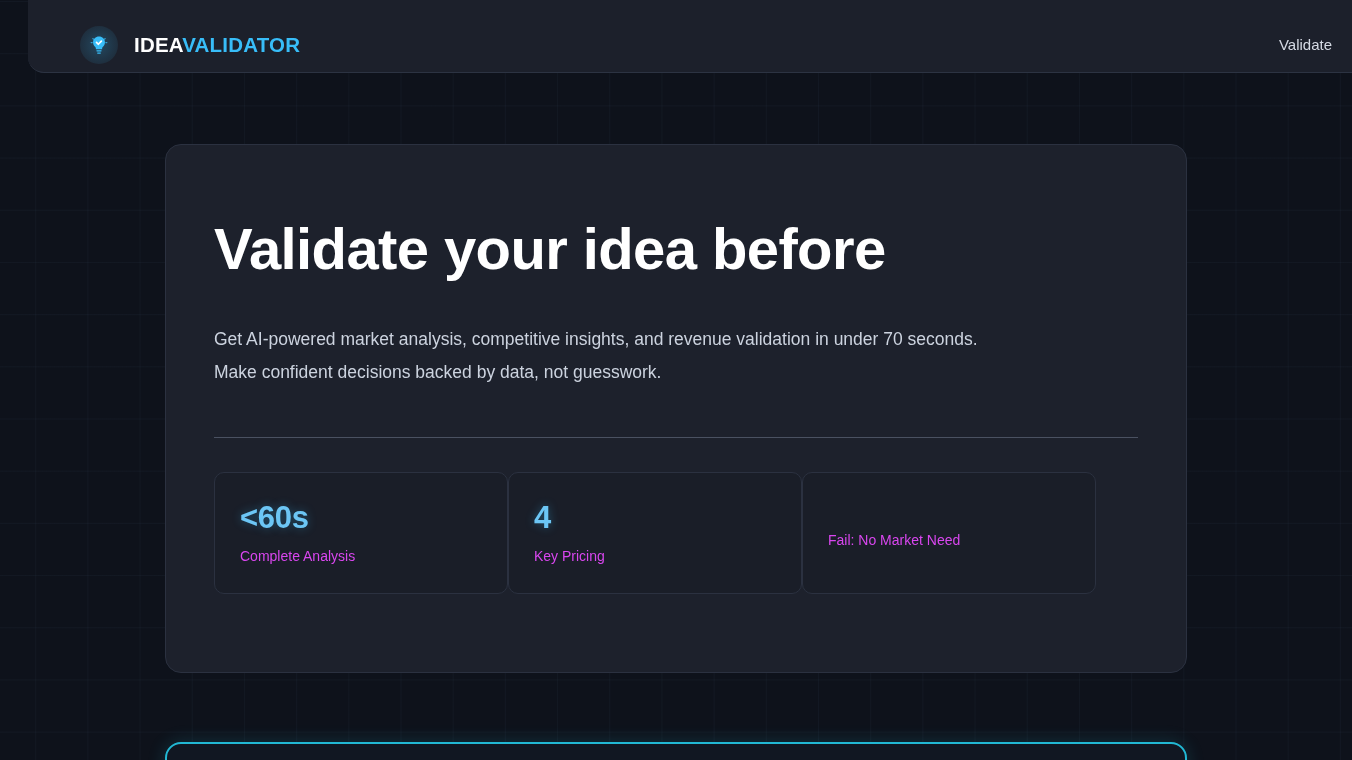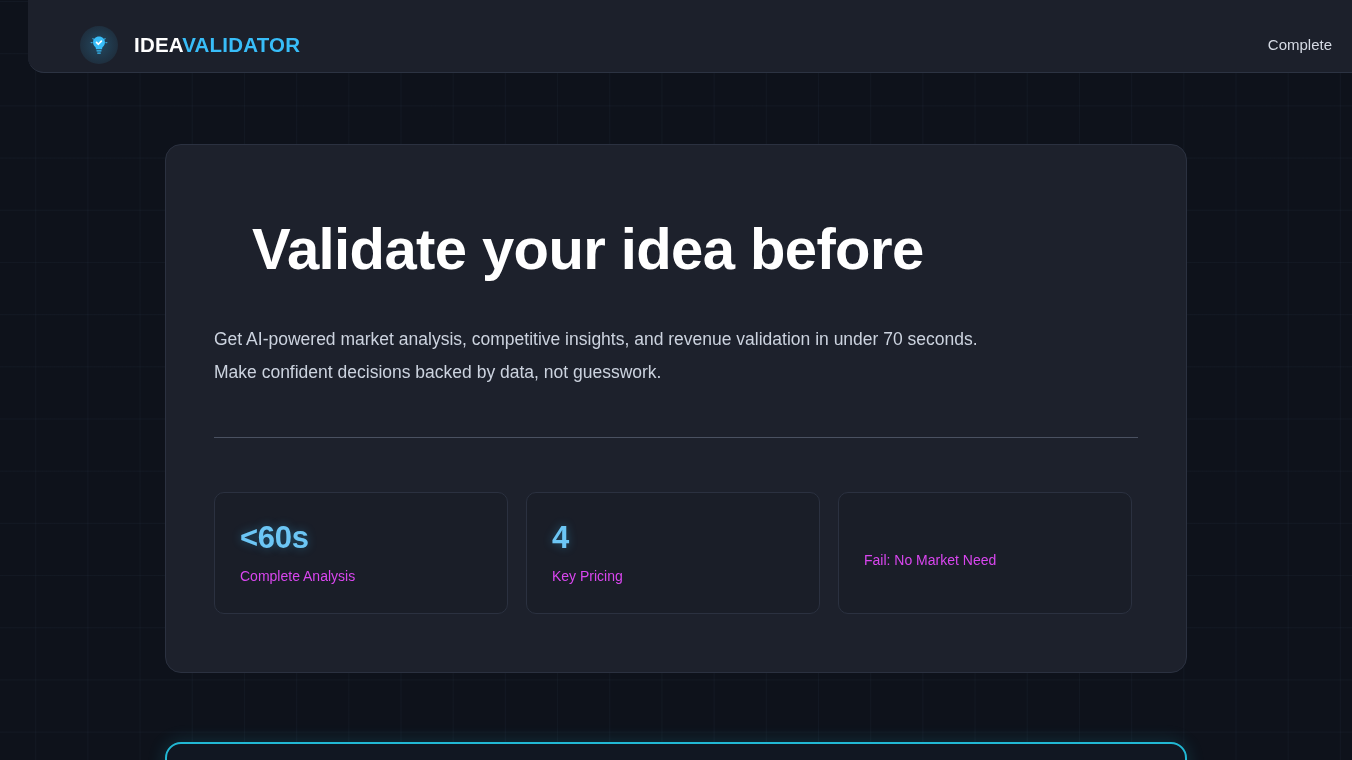--- a/index.html
+++ b/index.html
@@ -85,21 +85,20 @@
     border-radius: 16px;
     padding: 48px;
   }
 
   .headline {
     font-size: 58px;
     line-height: 76px;
     font-weight: bold;
     letter-spacing: -0.6px;
     margin-top: 18px;
-    margin-left: 38px;
   }
   .headline .line1 { color: #ffffff; display: block; }
   .headline .line2 {
     color: #38bdf8;
     display: block;
     text-shadow:
       0 0 8px rgba(56,189,248,0.85),
       0 0 22px rgba(56,189,248,0.65),
       0 0 44px rgba(56,189,248,0.40);
   }
@@ -113,23 +112,22 @@
   }
 
   .divider {
     margin-top: 48px;
     width: 924px;
     height: 1px;
     background: #4a5161;
   }
 
   .stats-row {
-    margin-top: 54px;
+    margin-top: 34px;
     display: flex;
-    gap: 18px;
   }
 
   .stat-card {
     width: 294px;
     height: 122px;
     background: #1a1e28;
     border: 1px solid #2b3140;
     border-radius: 10px;
     padding: 26px 25px;
     display: flex;
@@ -181,21 +179,21 @@
           <rect x="9.9" y="20.1" width="4.2" height="1.4" rx="0.7" fill="#38bdf8"></rect>
           <path d="M9.3 9.2l1.9 2 3.4-3.5" stroke="#ffffff" stroke-width="1.9" fill="none" stroke-linecap="round" stroke-linejoin="round"></path>
           <path d="M3.4 9.4h1.2M19.4 9.4h1.2M5.2 4.9l.9.8M18.8 4.9l-.9.8" stroke="#38bdf8" stroke-width="1.2" stroke-linecap="round" opacity="0.75"></path>
         </svg>
       </span>
       <span class="brand-name">
         <span class="w1">IDEA</span><span class="w2">VALIDATOR</span>
       </span>
     </div>
 
-    <a class="nav-link">Complete</a>
+    <a class="nav-link">Validate</a>
   </div>
 
   <div class="hero-card">
 
     <h1 class="headline">
       <span class="line1">Validate your idea before</span>
     </h1>
 
     <p class="subhead">Get AI-powered market analysis, competitive insights, and revenue validation in under 70 seconds. Make confident decisions backed by data, not guesswork.</p>
 

